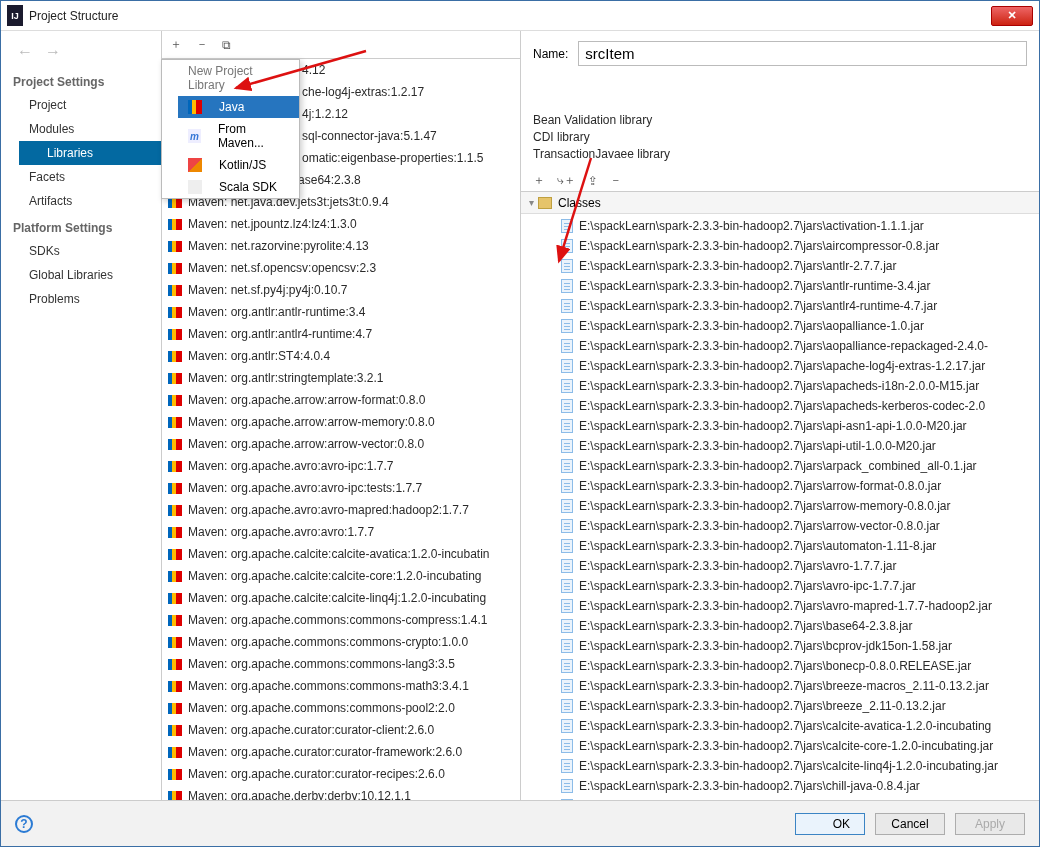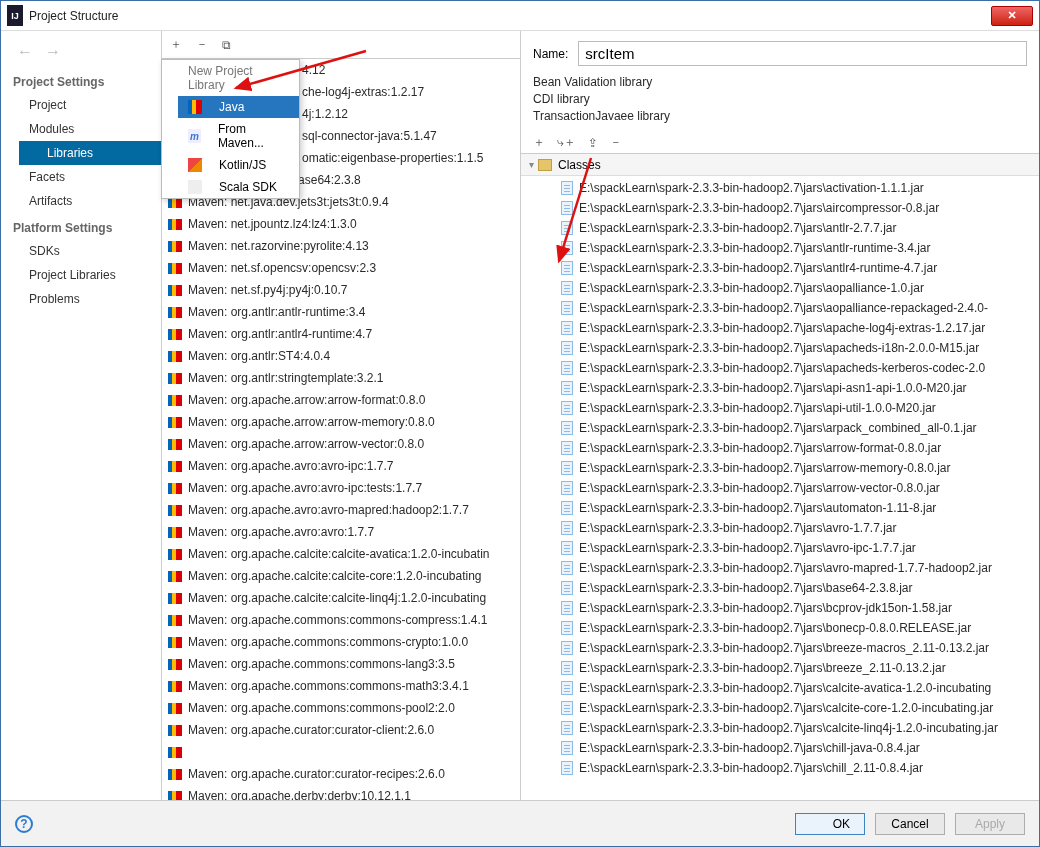--- a/index.html
+++ b/index.html
@@ -27,21 +27,21 @@
   .pop-item { display: flex; align-items: center; padding: 4px 10px; cursor: pointer; gap:17px;}
   .pop-item.selected { background: #2675bf; color: #fff; }
   .pop-icon { width: 14px; height: 14px; display: inline-flex; align-items:center; justify-content:center; font-size:10px;}
   .pi-java{background:linear-gradient(90deg,#06b 0 30%,#fb0 30% 60%,#d00 60% 100%);}
   .pi-maven{background:#eef;color:#3878d6;font-style:italic;font-weight:bold;}
   .pi-kotlin{background:linear-gradient(135deg,#e44 0 50%,#e80 50% 100%);}
   .pi-scala{background:#eee;color:#c00;font-weight:bold;}
   .right { flex: 1; background: #fff; display: flex; flex-direction: column; overflow:hidden;}
   .name-row { display: flex; align-items: center; padding: 10px 12px 6px; gap: 10px; }
   .name-input { flex: 1; border: 1px solid #bbb; padding: 3px 6px; font-size: 15px; background:#fff;}
-  .info-lines { padding: 2px 12px 8px; }
+  .info-lines { padding: 2px 12px 8px; margin-top: 38px; }
   .info-lines div { color: #2a2a2a; line-height: 1.4; }
   .r-toolbar { display:flex; align-items:center; gap:12px; padding:2px 12px; border-bottom:1px solid #ccc; height:22px; font-size:15px; color:#555;}
   .r-toolbar span{cursor:pointer;}
   .classes-hdr { display: flex; align-items: center; padding: 4px 8px; background: #f5f5f5; border-bottom:1px solid #ddd; height:22px;}
   .chev { color:#888; margin-right:4px; font-size:10px;}
   .folder-ic { width:14px;height:12px;background:#e6c46a;border:1px solid #bfa040;margin-right:6px;}
   .classes-list { flex: 1; overflow: hidden; padding: 2px 0; }
   .cls-row { display:flex; align-items:center; padding:2px 8px 2px 40px; height:20px; white-space:nowrap;}
   .cls-ic { width:12px;height:14px;border:1px solid #8cbce8;background:#eaf3fc;margin-right:6px; position:relative; flex-shrink:0;}
   .cls-ic:before{content:"";position:absolute;left:2px;top:3px;width:6px;height:1px;background:#8cbce8;box-shadow:0 3px #8cbce8, 0 6px #8cbce8;}
@@ -72,21 +72,21 @@
     </div>
     <div id="sidebar-content">
         <div class="side-section">Project Settings</div>
         <div class="side-item">Project</div>
         <div class="side-item">Modules</div>
         <div class="side-item selected">Libraries</div>
         <div class="side-item">Facets</div>
         <div class="side-item">Artifacts</div>
         <div class="side-section">Platform Settings</div>
         <div class="side-item">SDKs</div>
-        <div class="side-item">Project Libraries</div>
+        <div class="side-item">Global Libraries</div>
         <div class="side-item">Problems</div>
       </div>
   </div>
 
   <div class="mid">
     <div class="mid-toolbar">
       <span>＋</span>
       <span>－</span>
       <span>⧉</span>
     </div>
@@ -226,20 +226,21 @@
         <div class="lib-row">
           <span class="lib-icon"></span>
           <span class="lib-text">Maven: org.apache.commons:commons-pool2:2.0</span>
         </div>
         <div class="lib-row">
           <span class="lib-icon"></span>
           <span class="lib-text">Maven: org.apache.curator:curator-client:2.6.0</span>
         </div>
         <div class="lib-row">
           <span class="lib-icon"></span>
+          <span class="lib-text">Maven: org.apache.curator:curator-framework:2.6.0</span>
         </div>
         <div class="lib-row">
           <span class="lib-icon"></span>
           <span class="lib-text">Maven: org.apache.curator:curator-recipes:2.6.0</span>
         </div>
         <div class="lib-row">
           <span class="lib-icon"></span>
           <span class="lib-text">Maven: org.apache.derby:derby:10.12.1.1</span>
         </div>
       </div>

